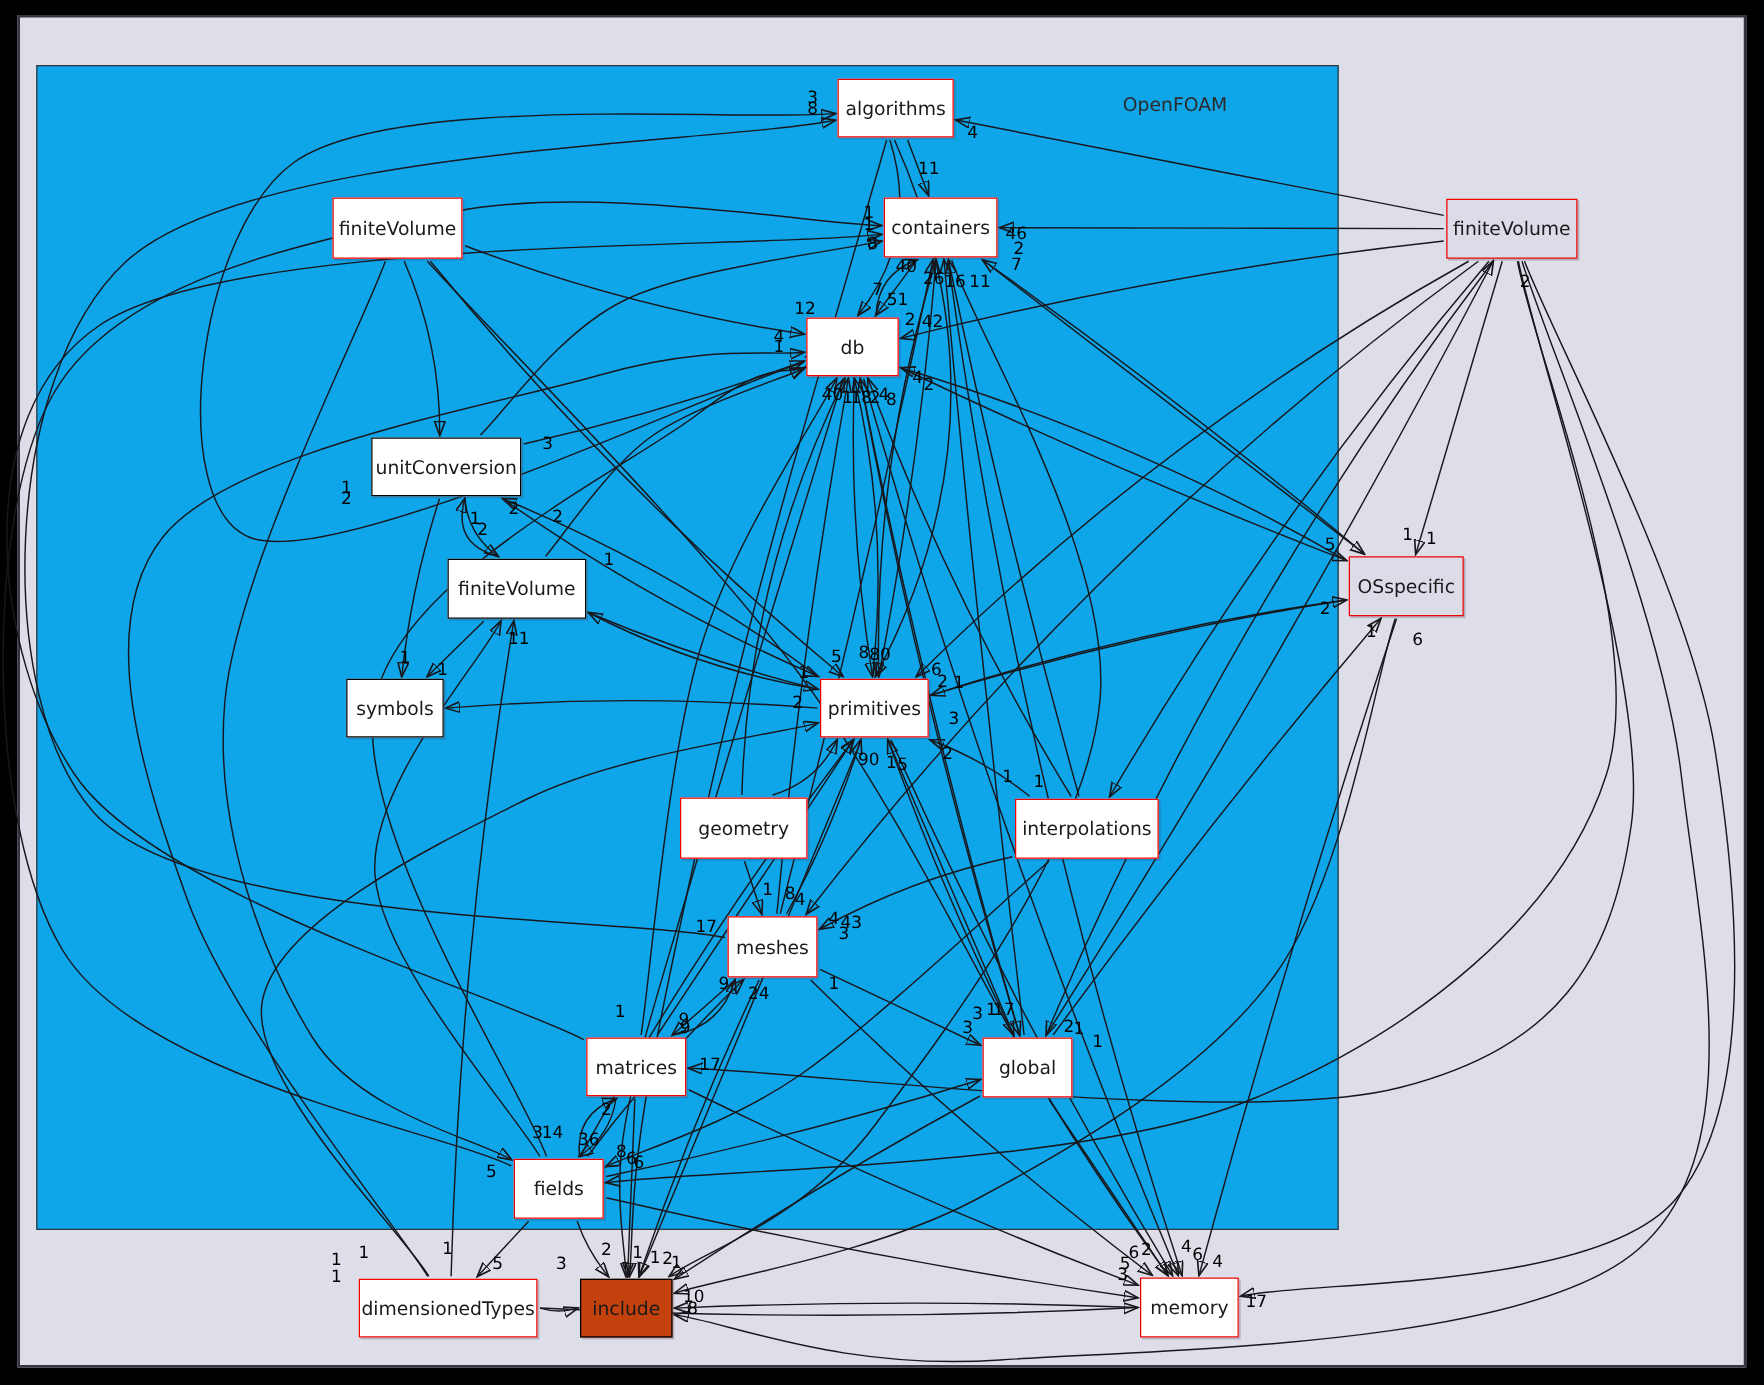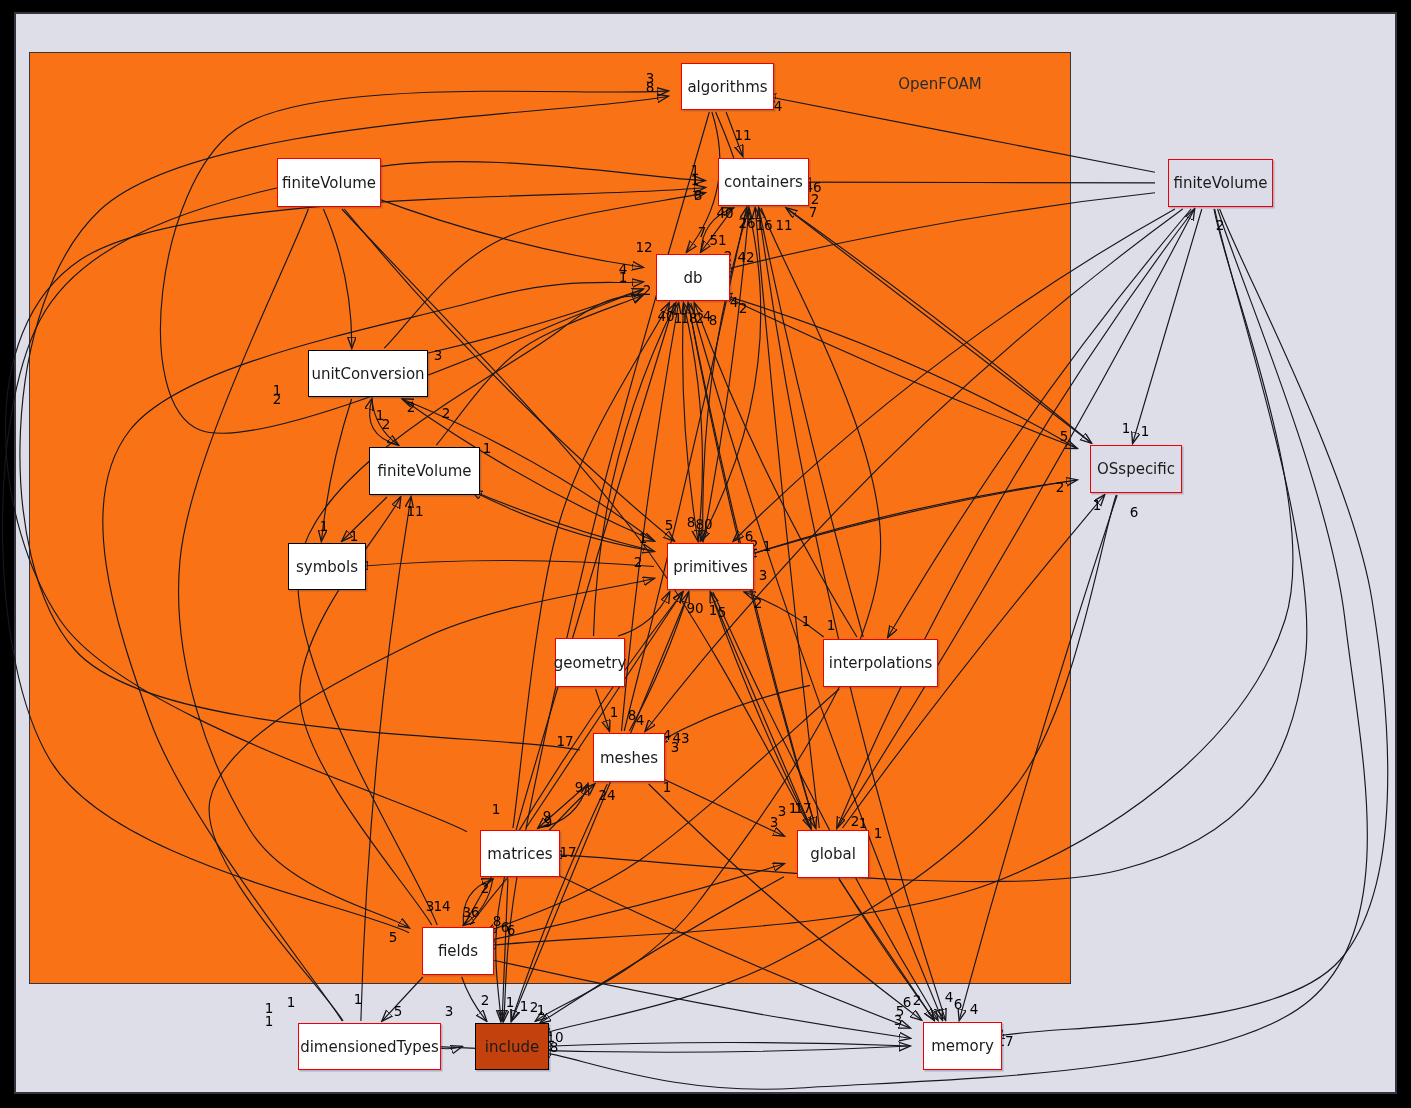--- a/index.html
+++ b/index.html
@@ -1,28 +1,28 @@
 <!DOCTYPE html>
 <html><head>
 <meta charset="utf-8">
 <style>
   html,body{margin:0;padding:0;background:#000;}
   .stage{position:relative;width:1411px;height:1108px;background:#000;overflow:hidden;
          font-family:"DejaVu Sans",sans-serif;}
   .cluster{position:absolute;box-sizing:border-box;}
   .outer{left:14px;top:12px;width:1383px;height:1082px;background:#dedee9;border:2px solid #35353f;}
-  .inner{left:13px;top:38px;width:1042px;height:932px;background:#f97316;border:1.5px solid #35353f;}
+  .inner{left:13px;top:38px;width:1042px;height:932px;background:#0ea5e9;border:1.5px solid #35353f;}
   .cluster-label{position:absolute;color:#2b2b2b;font-size:15px;}
   .src-label{top:6px;left:0;width:100%;text-align:center;}
   .of-label{top:22px;left:850px;width:120px;text-align:center;}
   #edges{position:absolute;left:0;top:0;width:1411px;height:1108px;}
   #edges path{fill:none;stroke:#17171c;stroke-width:1.15px;}
   .node{position:absolute;box-sizing:border-box;display:flex;align-items:center;justify-content:center;
         font-size:15px;color:#1a1a1a;background:#fff;border:1.4px solid #000;
-        box-shadow:1.5px 1.5px 0 rgba(60,60,90,0.28);cursor:pointer;margin-left:11px;}
+        box-shadow:1.5px 1.5px 0 rgba(60,60,90,0.28);cursor:pointer;}
   .elabel{position:absolute;transform:translate(-50%,-50%);font-size:13.5px;color:#000;line-height:1;
           white-space:nowrap;}
 </style>
 </head>
 <body>
 
 <div class="stage">
   <div class="cluster outer">
     <div class="cluster inner">
       <div class="cluster-label of-label">OpenFOAM</div>
@@ -256,21 +256,21 @@
       <div class="node" style="left: 670px; top: 63px; width: 93px; height: 47px; border-color: rgb(238, 0, 0); background: rgb(255, 255, 255);">algorithms</div>
       <div class="node" style="left: 707px; top: 158px; width: 91px; height: 48px; border-color: rgb(238, 0, 0); background: rgb(255, 255, 255); text-align: right;">containers</div>
       <div class="node" style="left: 266px; top: 158px; width: 104px; height: 49px; border-color: rgb(238, 0, 0); background: rgb(255, 255, 255);">finiteVolume</div>
       <div class="node" style="left: 1157px; top: 159px; width: 105px; height: 48px; border-color: rgb(238, 0, 0); background: rgb(220, 220, 232);">finiteVolume</div>
       <div class="node" style="left: 645px; top: 254px; width: 74px; height: 47px; border-color: rgb(238, 0, 0); background: rgb(255, 255, 255);">db</div>
       <div class="node" style="left: 297px; top: 350px; width: 120px; height: 47px; border-color: rgb(0, 0, 0); background: rgb(255, 255, 255);">unitConversion</div>
       <div class="node" style="left: 358px; top: 447px; width: 111px; height: 48px; border-color: rgb(0, 0, 0); background: rgb(255, 255, 255);">finiteVolume</div>
       <div class="node" style="left: 1079px; top: 445px; width: 92px; height: 48px; border-color: rgb(238, 0, 0); background: rgb(220, 220, 232);">OSspecific</div>
       <div class="node" style="left: 277px; top: 543px; width: 78px; height: 47px; border-color: rgb(0, 0, 0); background: rgb(255, 255, 255);">symbols</div>
       <div class="node" style="left: 656px; top: 543px; width: 87px; height: 47px; border-color: rgb(238, 0, 0); background: rgb(255, 255, 255);">primitives</div>
-      <div class="node" style="left: 544px; top: 638px; width: 70px; height: 49px; border-color: rgb(238, 0, 0); background: rgb(255, 255, 255);">geometry</div>
+      <div class="node" style="left: 544px; top: 638px; width: 102px; height: 49px; border-color: rgb(238, 0, 0); background: rgb(255, 255, 255);">geometry</div>
       <div class="node" style="left: 812px; top: 639px; width: 115px; height: 48px; border-color: rgb(238, 0, 0); background: rgb(255, 255, 255);">interpolations</div>
       <div class="node" style="left: 582px; top: 733px; width: 72px; height: 49px; border-color: rgb(238, 0, 0); background: rgb(255, 255, 255);">meshes</div>
       <div class="node" style="left: 469px; top: 830px; width: 80px; height: 47px; border-color: rgb(238, 0, 0); background: rgb(255, 255, 255);">matrices</div>
       <div class="node" style="left: 786px; top: 830px; width: 72px; height: 48px; border-color: rgb(238, 0, 0); background: rgb(255, 255, 255);">global</div>
       <div class="node" style="left: 411px; top: 927px; width: 72px; height: 48px; border-color: rgb(238, 0, 0); background: rgb(255, 255, 255);">fields</div>
       <div class="node" style="left: 287px; top: 1023px; width: 143px; height: 47px; border-color: rgb(238, 0, 0); background: rgb(255, 255, 255);">dimensionedTypes</div>
       <div class="node" style="left: 464px; top: 1023px; width: 74px; height: 47px; border-color: rgb(0, 0, 0); background: #c2410c;">include</div>
       <div class="node" style="left: 912px; top: 1022px; width: 79px; height: 48px; border-color: rgb(238, 0, 0); background: rgb(255, 255, 255);">memory</div>
     </div>
 </div>

